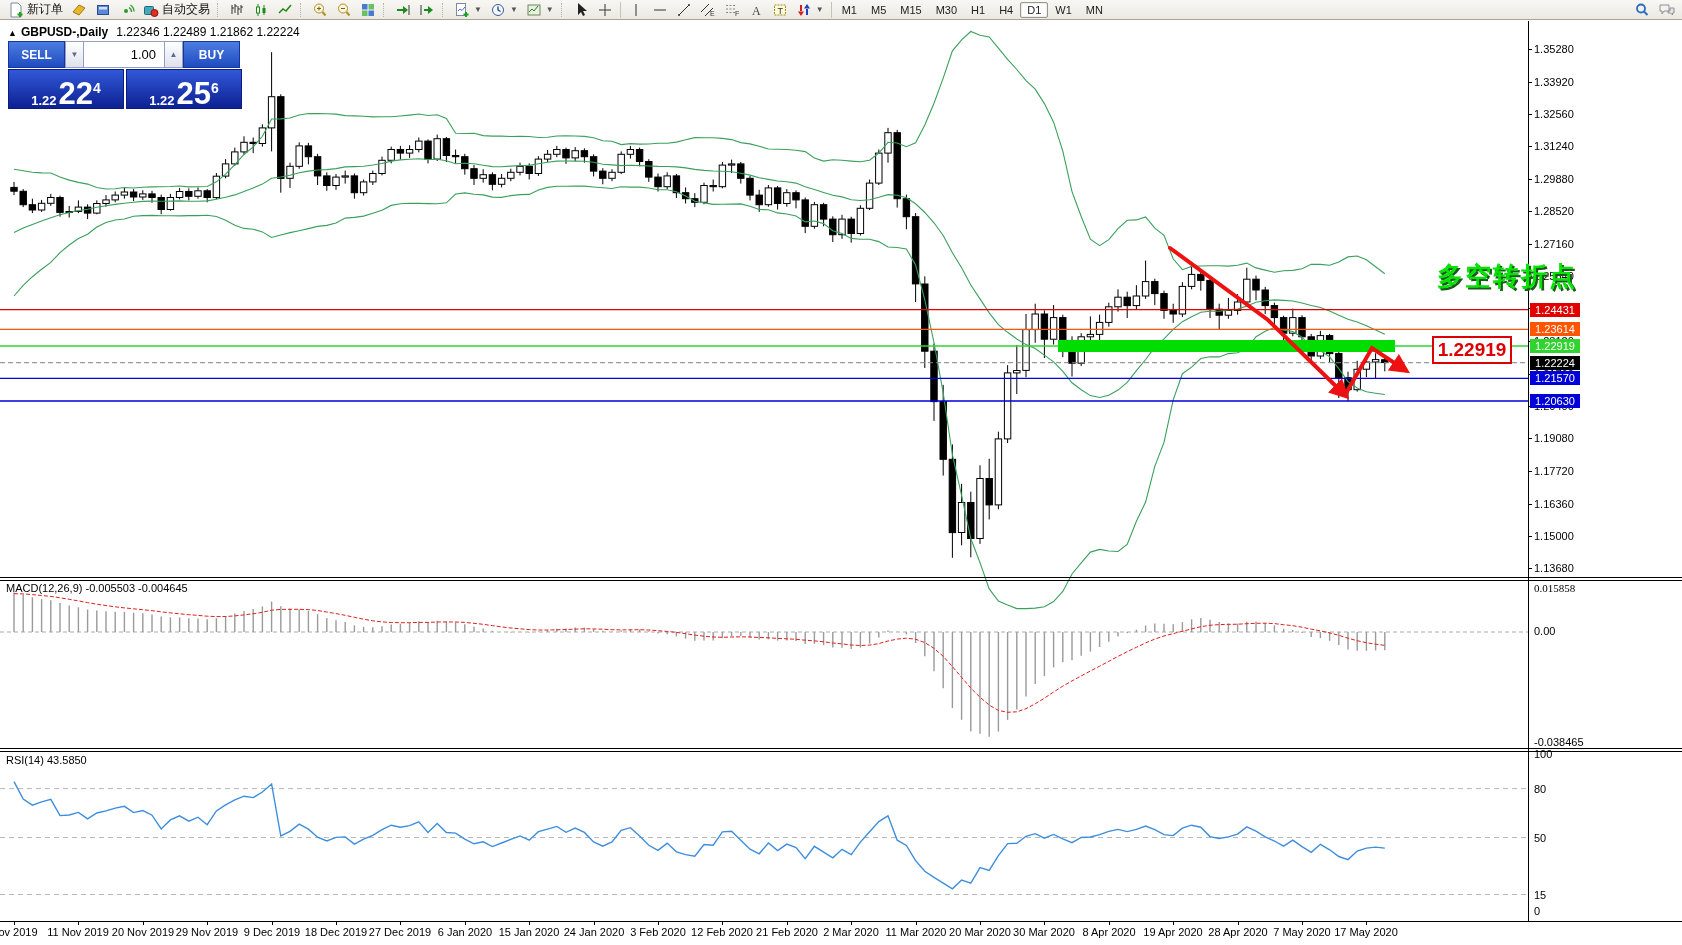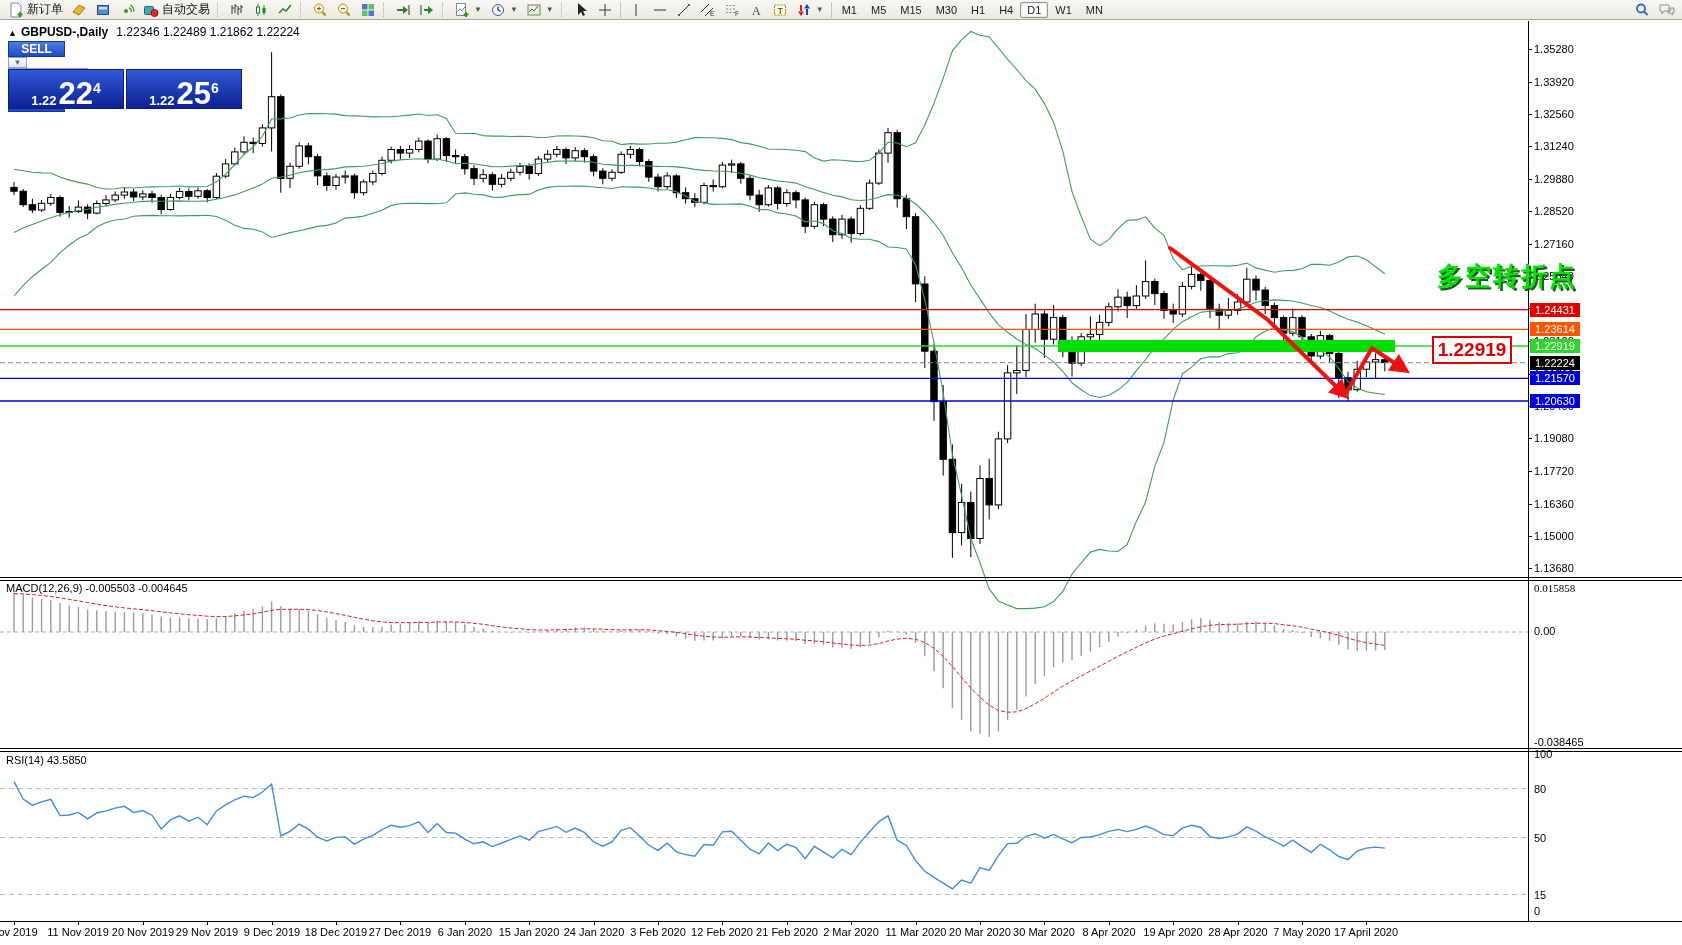--- a/index.html
+++ b/index.html
@@ -17,21 +17,21 @@
   .tf{padding:1px 6px;font-size:11px;color:#222;border:1px solid transparent;border-radius:2px;}
   .tf.active{background:#fff;border:1px solid #9a968c;box-shadow:inset 0 0 2px #bbb;}
   #tb-right{position:absolute;right:6px;top:0;height:20px;display:flex;align-items:center;gap:8px;}
   
   #chart-header{position:absolute;left:8px;top:25px;font-size:12px;z-index:8;}
   #chart-header .tri{font-size:9px;margin-right:4px;}
   #chart-header .sym{font-weight:bold;}
   #chart-header .ohlc{margin-left:8px;}
   
   #one-click{position:absolute;left:8px;top:41px;width:234px;z-index:9;}
-  #oc-row1{display:flex;height:27px;flex-direction:column;}
+  #oc-row1{display:flex;height:27px;}
   .oc-btn{width:57px;background:linear-gradient(#4d7de2,#1e4cc0);color:#fff;font-size:12px;font-weight:bold;
           display:flex;align-items:center;justify-content:center;border:1px solid #1635a0;box-sizing:border-box;}
   .spin{width:19px;background:linear-gradient(#fff,#dde2ec);border:1px solid #93a0c0;box-sizing:border-box;
         display:flex;align-items:center;justify-content:center;color:#5b6b96;font-size:8px;}
   #oc-vol{width:80px;background:#fff;border:1px solid #93a0c0;border-left:none;border-right:none;box-sizing:border-box;
           display:flex;align-items:center;justify-content:flex-end;padding-right:8px;font-size:13px;}
   #oc-row2{display:flex;margin-top:1px;height:40px;gap:2px;}
   .oc-price{flex:1;background:linear-gradient(#3158d8,#0d2192);color:#fff;display:flex;align-items:flex-end;
             justify-content:center;padding-bottom:0;border:1px solid #0c1c7e;box-sizing:border-box;}
   .oc-price .pm{font-size:13px;font-weight:bold;margin-right:2px;line-height:15px;}
@@ -868,15 +868,15 @@
       <div class="datelab" style="left: 1044px;">30 Mar 2020</div>
       <div class="datetick" style="left: 1109px;"></div>
       <div class="datelab" style="left: 1109px;">8 Apr 2020</div>
       <div class="datetick" style="left: 1173px;"></div>
       <div class="datelab" style="left: 1173px;">19 Apr 2020</div>
       <div class="datetick" style="left: 1238px;"></div>
       <div class="datelab" style="left: 1238px;">28 Apr 2020</div>
       <div class="datetick" style="left: 1302px;"></div>
       <div class="datelab" style="left: 1302px;">7 May 2020</div>
       <div class="datetick" style="left: 1366px;"></div>
-      <div class="datelab" style="left: 1366px;">17 April 2020</div>
+      <div class="datelab" style="left: 1366px;">17 May 2020</div>
     </div>
 </div>
 
 </body></html>

